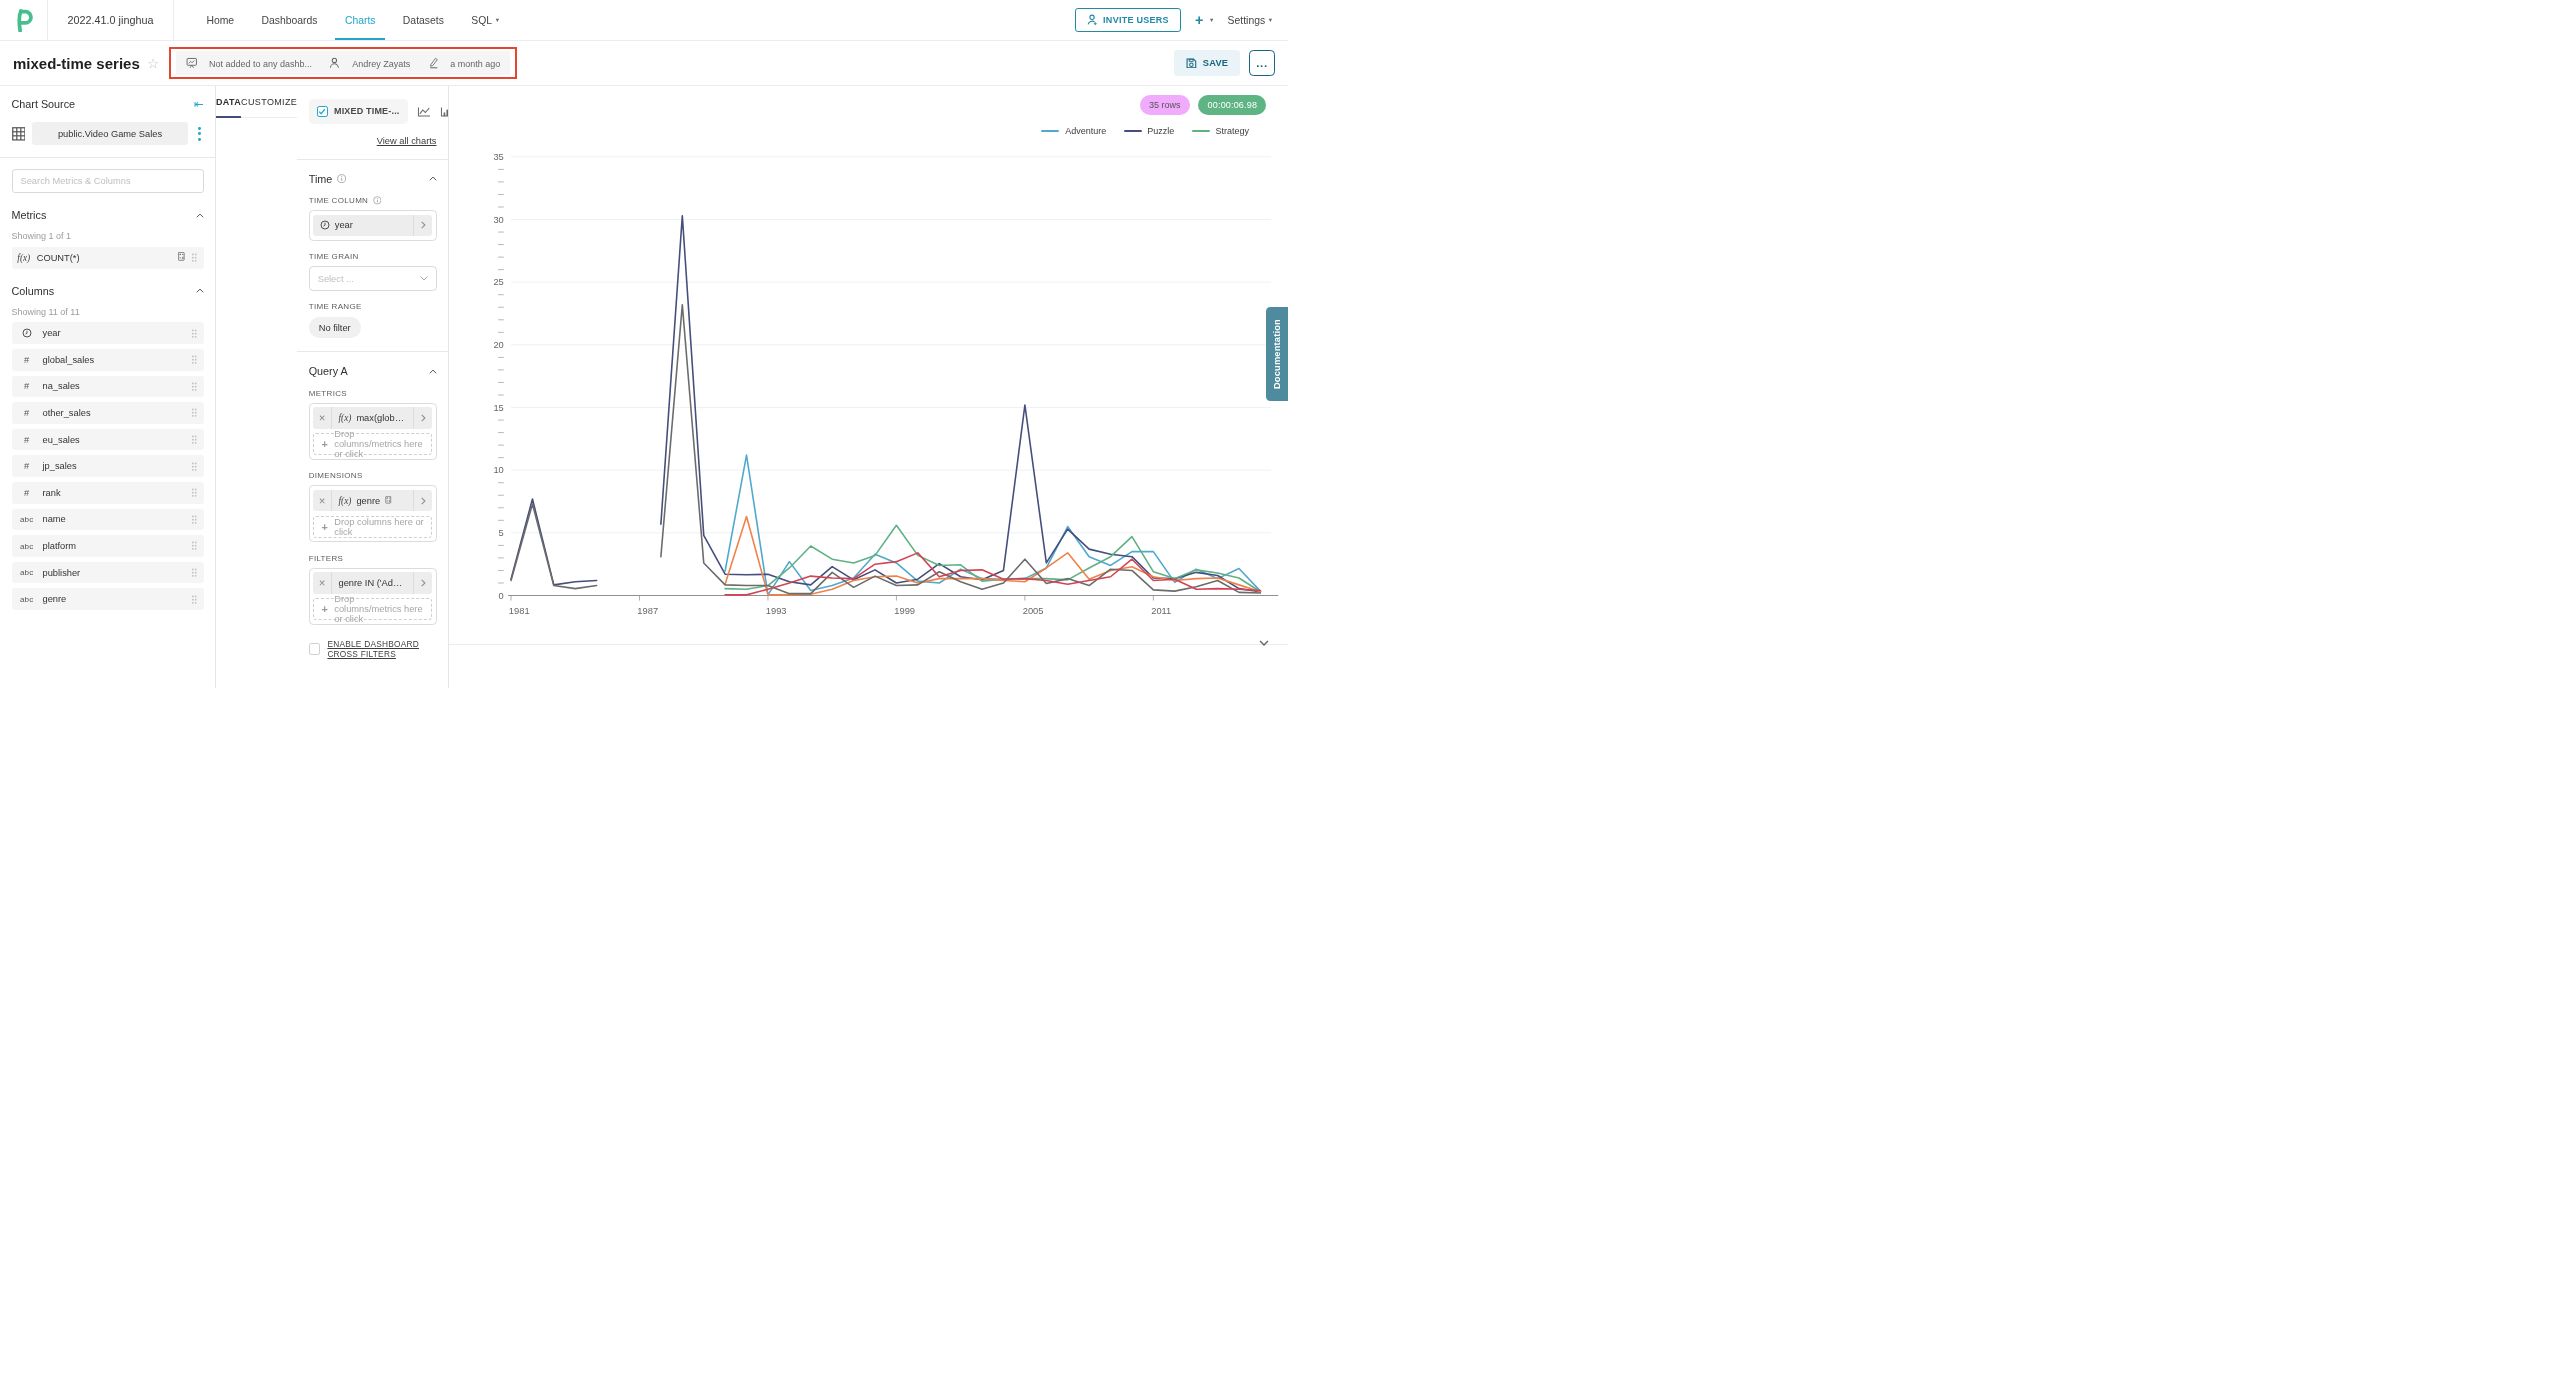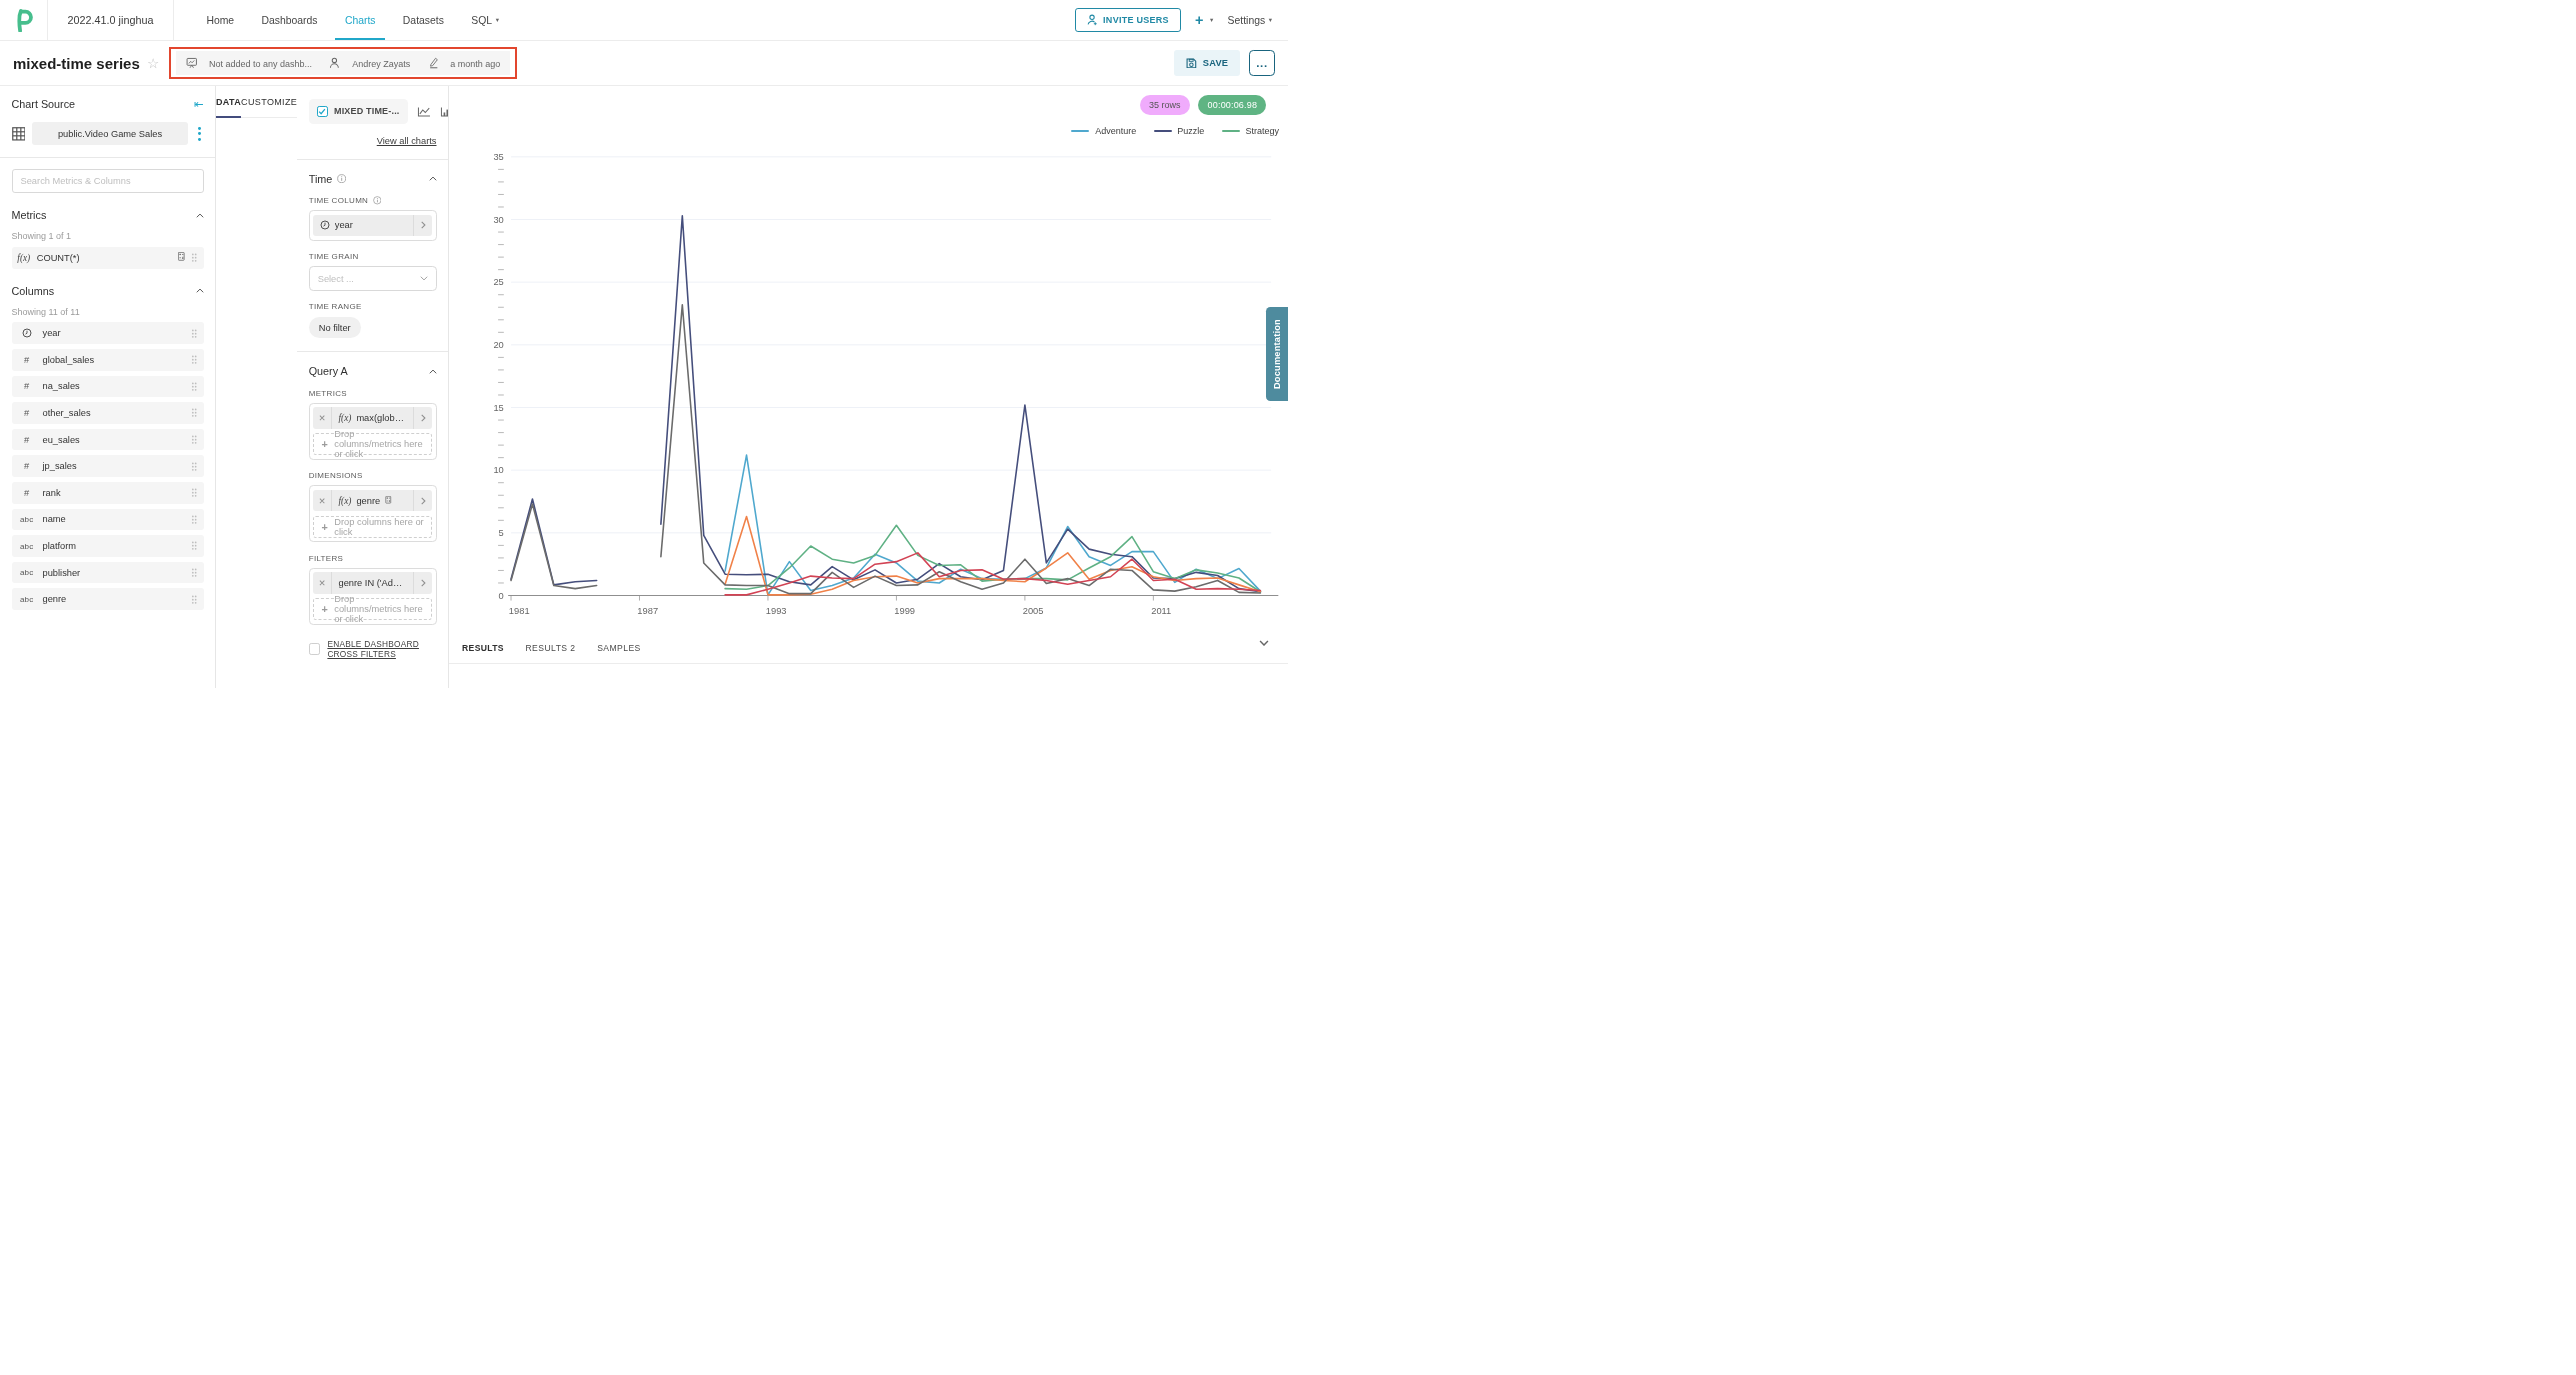--- a/index.html
+++ b/index.html
@@ -91,21 +91,21 @@
   .drop-zone .plus { color:#9b9b9b; font-size:10.8px; font-weight:700; }
   .select-box { margin-top:5px; border:0.7px solid #d9d9d9; border-radius:4.3px; height:24.5px; display:flex; align-items:center; justify-content:space-between; padding:0 8px; font-size:9.3px; color:#bfbfbf; cursor:pointer; }
   .nofilter-pill { margin-top:5.8px; display:inline-flex; align-items:center; background:#f0f0f0; border-radius:10.8px; height:21px; padding:0 10px; font-size:9.3px; color:#333; cursor:pointer; }
   .cross-row { display:flex; align-items:center; gap:7.2px; margin-top:14.4px; cursor:pointer; }
   .cross-label { font-size:8.3px; letter-spacing:.03em; color:#3d3d3d;text-decoration:underline; }
 
   
   .badges { position:absolute; top:9.3px; right:21.6px; display:flex; gap:8.6px; align-items:center; }
   .rows-pill { background:#f0abfc; color:#555; font-size:9px; border-radius:10px; height:19.4px; display:flex; align-items:center; padding:0 9.3px; }
   .timer-pill { background:#5FB483; color:#fff; font-size:9px; border-radius:10px; height:19.4px; display:flex; align-items:center; padding:0 9.3px; letter-spacing:.02em; }
-  .legend { position:absolute; top:40px; right:9px; display:flex; gap:17.3px; align-items:center; }
+  .legend { position:absolute; top:40px; right:39px; display:flex; gap:17.3px; align-items:center; }
   .leg-item { display:flex; align-items:center; gap:5.8px; cursor:pointer; }
   .leg-swatch { width:18px; height:2.2px; border-radius:1.4px; }
   .leg-label { font-size:9px; color:#3d3d3d; }
   #ts-svg { position:absolute; top:50px; left:0; }
   .results-bar { position:absolute; left:0; right:0; top:548px; }
   .rtabs { display:flex; gap:21.6px; padding:8.6px 0 0 13px; }
   .rtab { font-size:8.6px; letter-spacing:.05em; color:#4a4a4a; cursor:pointer; }
   .rtab.active { color:#2f2f2f; font-weight:700; letter-spacing:.04em; }
   .r-chevron { position:absolute; right:18.7px; top:5.8px; color:#666; cursor:pointer; }
   .r-div { border:none; border-top:0.7px solid #ececec; margin-top:10px; }
@@ -697,25 +697,20 @@
           <polyline points="383.7,605.0 413.5,443.8 443.3,638.1 473.1,591.9 502.8,632.0 532.6,625.1 562.4,614.6 592.2,581.5 621.9,593.7 651.7,619.0 681.5,621.6 711.3,602.4 741.0,615.5 770.8,616.3 800.6,615.5 830.4,600.7 860.1,543.1 889.9,585.0 919.7,597.2 949.5,578.0 979.2,578.0 1009.0,620.7 1038.8,602.4 1068.6,615.5 1098.3,601.5 1128.1,632.9" fill="none" stroke="#4FA8CE" stroke-width="2.2" stroke-linejoin="round" stroke-linecap="round"></polyline>
           <polyline points="86.0,616.3 115.8,504.8 145.5,624.2 175.3,619.8 205.1,618.1" fill="none" stroke="#454E7C" stroke-width="2.2" stroke-linejoin="round" stroke-linecap="round"></polyline>
           <polyline points="294.4,539.7 324.2,110.9 354.0,555.3 383.7,609.4 413.5,610.2 443.3,609.4 473.1,619.8 502.8,624.2 532.6,598.9 562.4,617.2 592.2,603.3 621.9,621.6 651.7,616.3 681.5,594.6 711.3,612.9 741.0,617.2 770.8,604.1 800.6,374.1 830.4,593.7 860.1,546.6 889.9,574.5 919.7,581.5 949.5,585.0 979.2,614.6 1009.0,615.5 1038.8,606.8 1068.6,611.1 1098.3,629.4 1128.1,633.8" fill="none" stroke="#454E7C" stroke-width="2.2" stroke-linejoin="round" stroke-linecap="round"></polyline>
           <polyline points="383.7,629.4 413.5,630.3 443.3,625.1 473.1,600.7 502.8,570.2 532.6,588.5 562.4,593.7 592.2,583.2 621.9,541.4 651.7,583.2 681.5,597.2 711.3,596.3 741.0,619.0 770.8,616.3 800.6,615.5 830.4,615.5 860.1,617.2 889.9,600.7 919.7,585.0 949.5,557.1 979.2,605.9 1009.0,615.5 1038.8,603.3 1068.6,607.6 1098.3,614.6 1128.1,633.8" fill="none" stroke="#5FB184" stroke-width="2.2" stroke-linejoin="round" stroke-linecap="round"></polyline>
           <polyline points="383.7,623.3 413.5,529.2 443.3,638.1 473.1,638.1 502.8,637.3 532.6,630.3 562.4,618.1 592.2,612.9 621.9,612.0 651.7,621.6 681.5,615.5 711.3,615.5 741.0,615.5 770.8,618.1 800.6,619.8 830.4,600.7 860.1,579.7 889.9,616.3 919.7,604.1 949.5,598.9 979.2,612.9 1009.0,618.1 1038.8,615.5 1068.6,614.6 1098.3,624.2 1128.1,633.8" fill="none" stroke="#F08148" stroke-width="2.2" stroke-linejoin="round" stroke-linecap="round"></polyline>
           <polyline points="86.0,618.1 115.8,511.8 145.5,625.1 175.3,629.4 205.1,625.1" fill="none" stroke="#6B6B6B" stroke-width="2.2" stroke-linejoin="round" stroke-linecap="round"></polyline>
           <polyline points="294.4,585.0 324.2,234.7 354.0,593.7 383.7,624.2 413.5,625.1 443.3,625.1 473.1,636.4 502.8,636.4 532.6,606.8 562.4,627.7 592.2,612.0 621.9,625.1 651.7,624.2 681.5,605.9 711.3,619.8 741.0,630.3 770.8,621.6 800.6,588.5 830.4,622.4 860.1,615.5 889.9,625.1 919.7,602.4 949.5,604.1 979.2,631.2 1009.0,632.9 1038.8,626.8 1068.6,618.1 1098.3,634.6 1128.1,635.5" fill="none" stroke="#6B6B6B" stroke-width="2.2" stroke-linejoin="round" stroke-linecap="round"></polyline>
           <polyline points="383.7,638.1 413.5,638.1 443.3,630.3 473.1,621.6 502.8,612.0 532.6,614.6 562.4,615.5 592.2,595.4 621.9,591.9 651.7,579.7 681.5,612.9 711.3,604.1 741.0,603.3 770.8,616.3 800.6,615.5 830.4,618.1 860.1,623.3 889.9,618.1 919.7,612.9 949.5,588.5 979.2,618.1 1009.0,616.3 1038.8,630.3 1068.6,629.4 1098.3,630.3 1128.1,632.0" fill="none" stroke="#D24354" stroke-width="2.2" stroke-linejoin="round" stroke-linecap="round"></polyline>
         </svg>
       <div class="results-bar">
-        <div class="rtabs">
-          <span class="rtab active">RESULTS</span>
-          <span class="rtab">RESULTS 2</span>
-          <span class="rtab">SAMPLES</span>
-        </div>
         <span class="r-chevron">
           <svg class="ic" width="10" height="6.5" viewBox="0 0 14 9">
               <polyline points="1.5,1.5 7,7 12.5,1.5" stroke="#666" stroke-width="2" fill="none"></polyline>
             </svg>
         </span>
         <hr class="r-div">
       </div>
     </div>
   </div>
 

